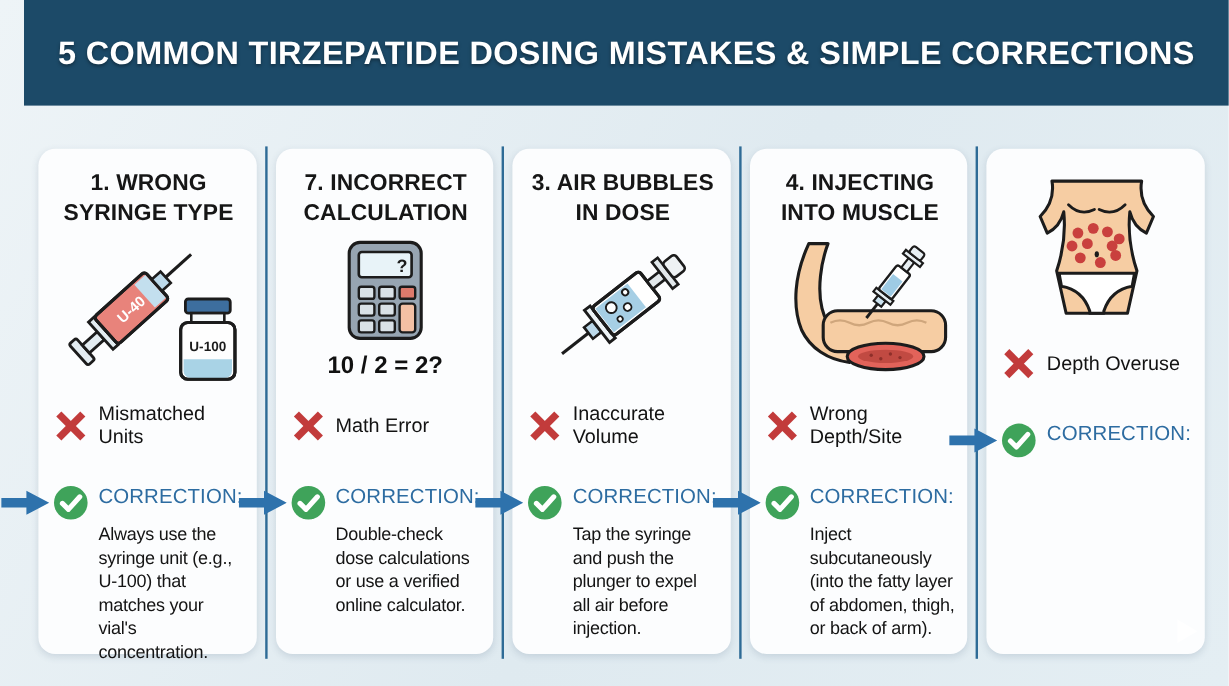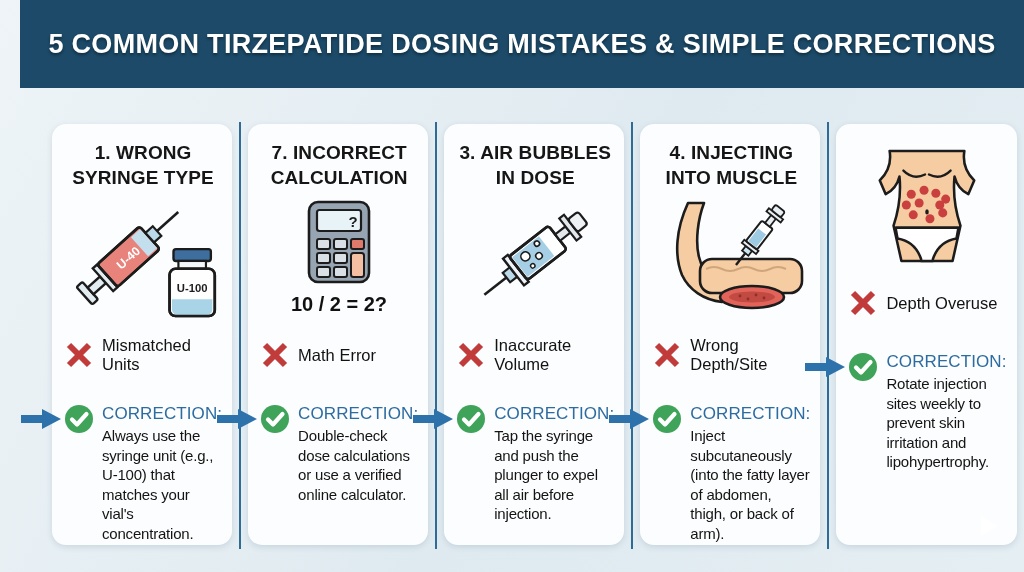--- a/index.html
+++ b/index.html
@@ -16,21 +16,21 @@
     height:88px; background:#1c4a68;
     display:flex; align-items:center; justify-content:center;margin-left:20px;
   }
   .header h1 {
     color:#ffffff; font-size:27px; font-weight:bold; letter-spacing:0.3px;
     text-shadow:0 2px 3px rgba(0,0,0,0.38); white-space:nowrap;
   }
 
   
   .board {
-    position:absolute; top:124px; left:52px; right:20px; height:421px;
+    position:absolute; top:124px; left:32px; right:20px; height:421px;
     display:flex;
   }
   .card {
     position:relative; z-index:1; flex:1;
     background:#fcfdfe; border-radius:14px;
     box-shadow:0 2px 6px rgba(60,90,120,0.16);
     padding:16px 10px 0 12px;
   }
   .gap { position:relative; z-index:0; width:16px; flex:0 0 16px; }
   .divider {
@@ -52,21 +52,21 @@
   .mistake {
     margin-top:22px; height:30px; padding-left:2px;
     display:flex; align-items:center; gap:10px;
     font-size:16.5px; color:#121212;
   }
   .mistake .x-svg { flex:0 0 auto; }
 
   .correction { position:relative; margin-top:34px; display:flex; gap:8px; }
   .check-wrap { flex:0 0 30px; }
   .corr-label { color:#2d6ca1; font-weight:normal; font-size:17px; letter-spacing:0.1px; }
-  .corr-body { margin-top:2px; font-size:15px; line-height:1.30; color:#141414; letter-spacing:-0.2px; }
+  .corr-body { margin-top:12px; font-size:15px; line-height:1.30; color:#141414; letter-spacing:-0.2px; }
 
   .flow-arrow { position:absolute; left:-43px; top:3px; z-index:6; }
 
   .next-chevron {
     position:absolute; left:981px; top:516px; width:0; height:0; z-index:7;
     border-top:10px solid transparent; border-bottom:10px solid transparent;
     border-left:17px solid rgba(255,255,255,0.8);
   }
 
   svg text { font-family:"Liberation Sans", sans-serif; }
@@ -327,21 +327,20 @@
           <path d="M0 8 h21 v-6 l19 10 -19 10 v-6 H0 z" fill="#2e72ac"></path>
         </svg>
         <div class="check-wrap">
           <svg width="30" height="30" viewBox="0 0 30 30">
             <circle cx="15" cy="15" r="14" fill="#3fa35a"></circle>
             <path d="M8 15.5 l5 5 L22.5 10" fill="none" stroke="#ffffff" stroke-width="4.2" stroke-linecap="round" stroke-linejoin="round"></path>
           </svg>
         </div>
         <div class="corr-text">
           <div class="corr-label">CORRECTION:</div>
-          <div class="corr-body">Rotate injection sites weekly to prevent skin irritation and lipohypertrophy.</div>
         </div>
       </div>
     </section>
 
   </div>
 
   <div class="next-chevron"></div>
 </div>
 
 </body></html>

